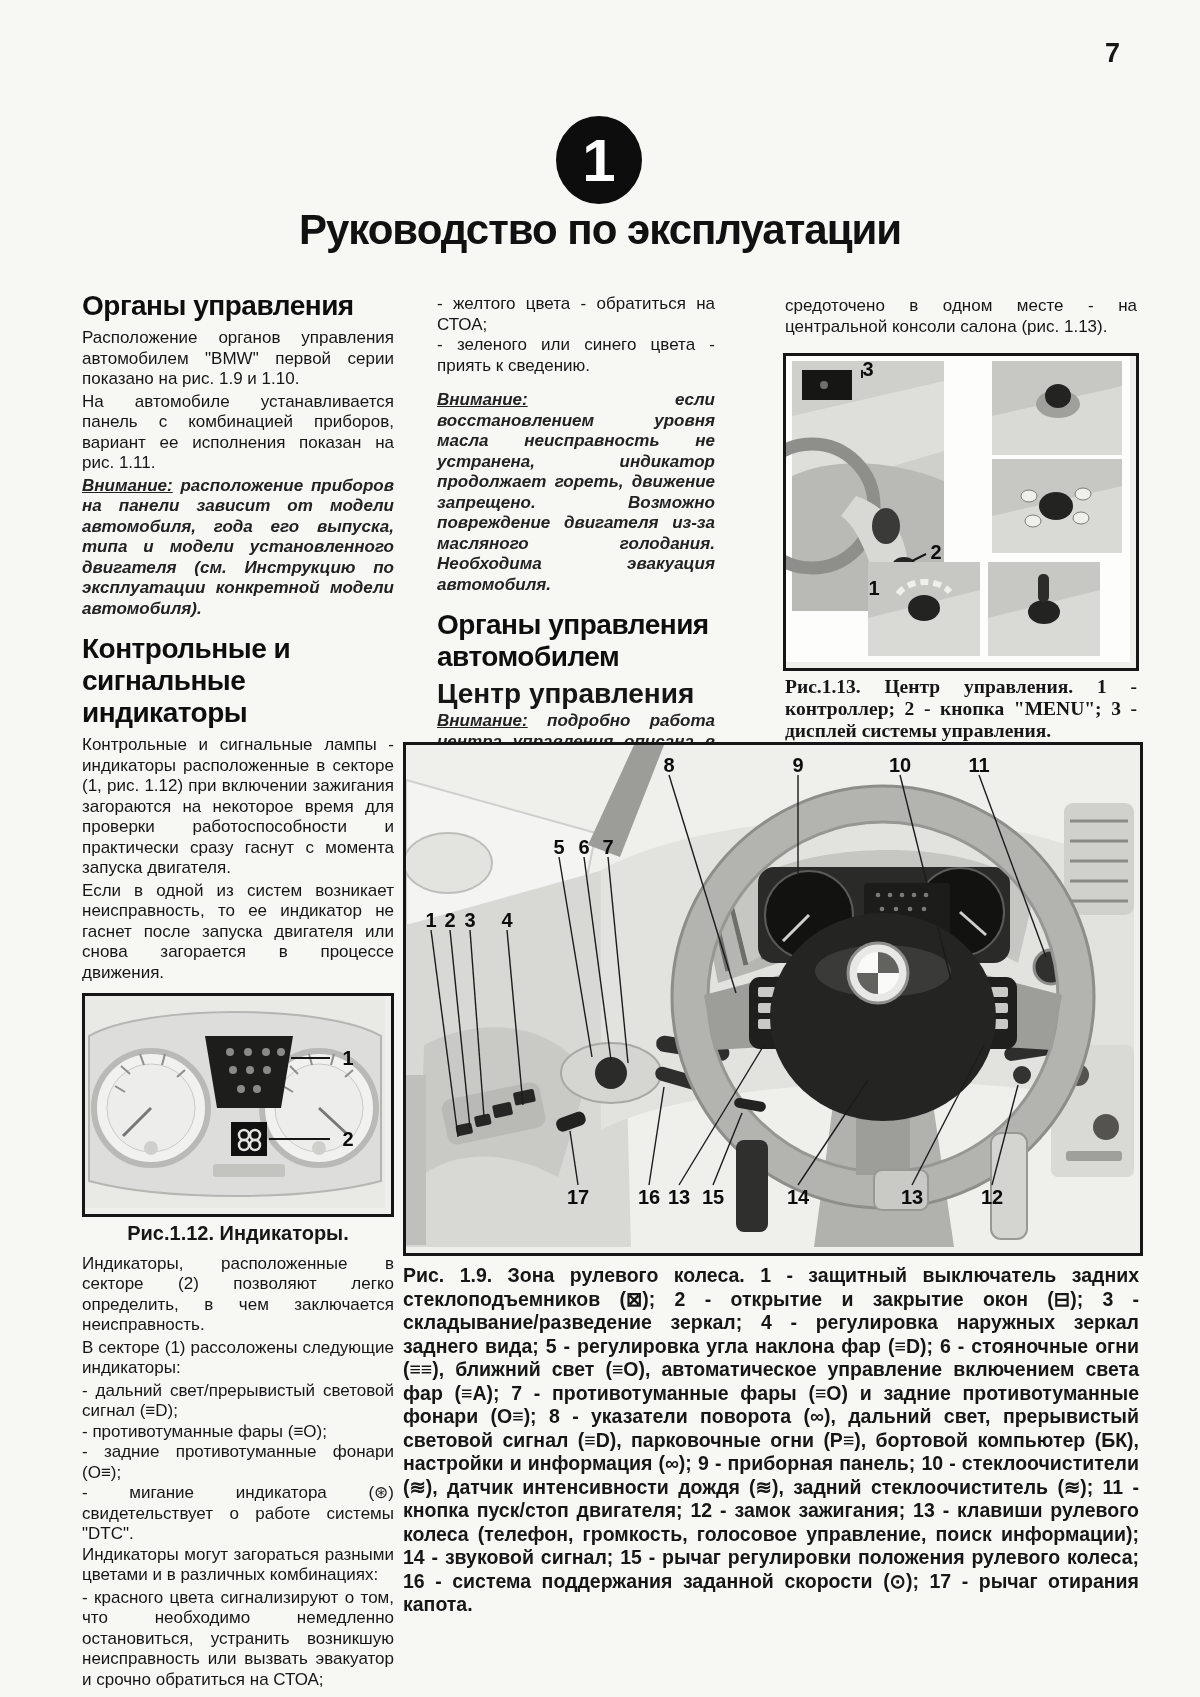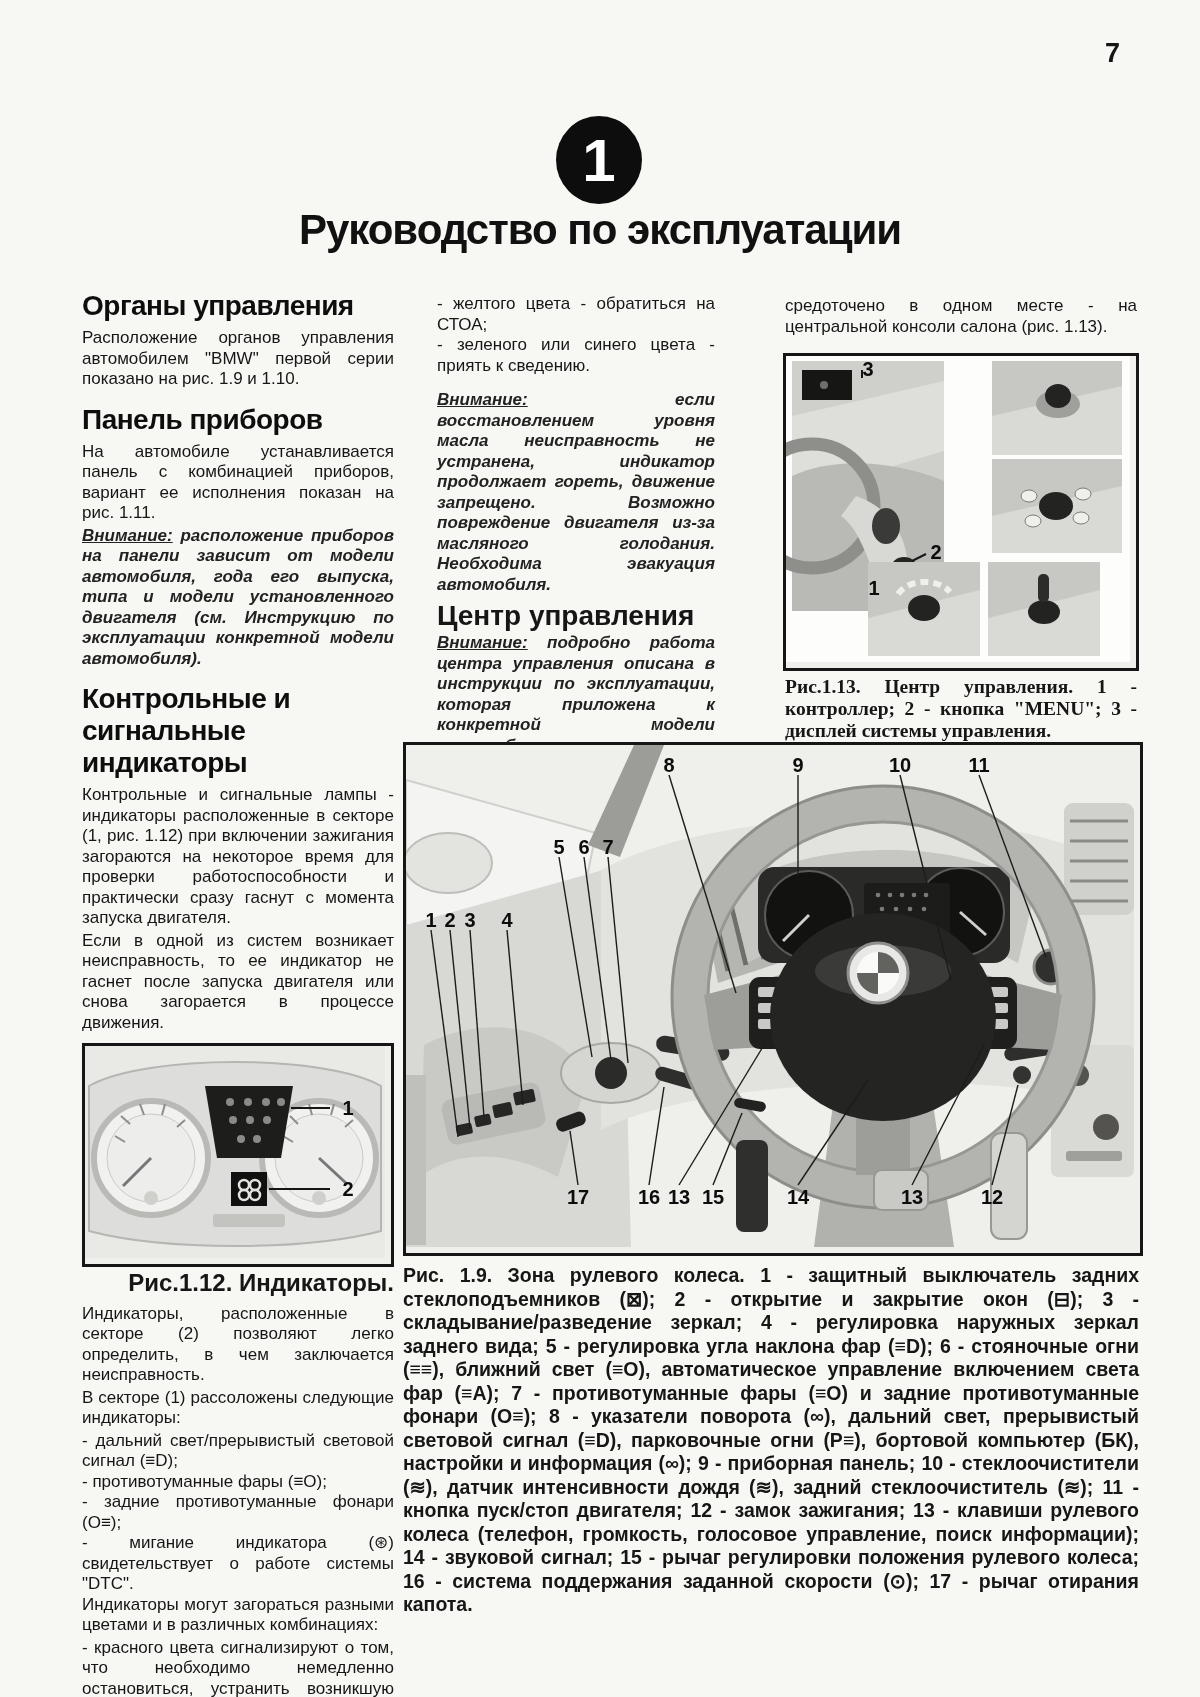--- a/index.html
+++ b/index.html
@@ -25,21 +25,21 @@
   .col-right{left:785px;top:296px;width:352px;}
   h2{font-size:28px;line-height:32px;letter-spacing:-0.5px;margin:14px 0 6px 0;color:#0e0e0e;text-align:left;}
   h3{font-size:28px;line-height:26px;margin:8px 0 4px 0;text-align:left;}
   p{margin:0 0 2px 0;}
   p.li{margin:0;}
   .note{font-style:italic;font-weight:bold;color:#222;}
   .note .nlab{text-decoration:underline;}
   figure{margin:0;}
   .figbox{background:#efefec;border:3px solid #161616;position:relative;overflow:hidden;}
   .fig12{width:306px;height:218px;margin:10px 0 6px 0;}
-  .figcap{font-size:24px;font-weight:bold;margin:4px 0 10px 0;text-align:right;}
+  .figcap{font-size:20px;font-weight:bold;margin:4px 0 10px 0;text-align:center;}
   .fig13{position:absolute;left:783px;top:353px;width:350px;height:312px;}
   .fig13cap{position:absolute;left:785px;top:676px;width:352px;font-size:19.5px;line-height:22px;font-weight:bold;text-align:justify;margin:0;font-family:Liberation Serif, serif;}
   .fig19{position:absolute;left:403px;top:742px;width:734px;height:508px;}
   .fig19cap{
     position:absolute;left:403px;top:1264px;width:736px;margin:0;
     font-size:19.5px;line-height:23.5px;font-weight:bold;text-align:justify;
   }
   .co{
     position:absolute;transform:translate(-50%,-50%);
     font-weight:bold;color:#0c0c0c;font-size:20px;line-height:20px;
@@ -52,21 +52,20 @@
 
 <div class="pageno">7</div>
 <div class="badge">
   <span>1</span>
 </div>
 <h1 class="title">Руководство по эксплуатации</h1>
 
 <div class="col col-left">
   <h2 style="margin-top:4px">Органы управления</h2>
   <p>Расположение органов управления автомобилем "BMW" первой серии показано на рис. 1.9 и 1.10.</p>
-  <h2>Панель приборов</h2>
   <p>На автомобиле устанавливается панель с комбинацией приборов, вариант ее исполнения показан на рис. 1.11.</p>
   <p class="note"><span class="nlab">Внимание:</span><span> расположение приборов на панели зависит от модели автомобиля, года его выпуска, типа и модели установленного двигателя (см. Инструкцию по эксплуатации конкретной модели автомобиля).</span></p>
   <h2>Контрольные и сигнальные индикаторы</h2>
   <p>Контрольные и сигнальные лампы - индикаторы расположенные в секторе (1, рис. 1.12) при включении зажигания загораются на некоторое время для проверки работоспособности и практически сразу гаснут с момента запуска двигателя.</p>
   <p>Если в одной из систем возникает неисправность, то ее индикатор не гаснет после запуска двигателя или снова загорается в процессе движения.</p>
 
   <figure class="fig12 figbox">
     <svg width="300" height="212" viewBox="0 0 300 212">
       <rect x="0" y="0" width="300" height="212" fill="#e9e9e6"></rect>
       <path d="M4,40 C60,8 240,8 296,40 L296,185 C220,205 80,205 4,185 Z" fill="#dddddb" stroke="#b5b5b2" stroke-width="2"></path>
@@ -128,20 +127,21 @@
   <p class="li">- мигание индикатора (⊛) свидетельствует о работе системы "DTC".</p>
   <p>Индикаторы могут загораться разными цветами и в различных комбинациях:</p>
   <p class="li">- красного цвета сигнализируют о том, что необходимо немедленно остановиться, устранить возникшую неисправность или вызвать эвакуатор и срочно обратиться на СТОА;</p>
 
 </div>
 
 <div class="col col-mid">
   <p class="li">- желтого цвета - обратиться на СТОА;</p>
   <p class="li">- зеленого или синего цвета - приять к сведению.</p>
   <p class="note" style="margin-top:14px"><span class="nlab">Внимание:</span><span> если восстановлением уровня масла неисправность не устранена, индикатор продолжает гореть, движение запрещено. Возможно повреждение двигателя из-за масляного голодания. Необходима эвакуация автомобиля.</span></p>
+  <h2>Органы управления автомобилем</h2>
   <h3>Центр управления</h3>
   <p class="note"><span class="nlab">Внимание:</span><span> подробно работа центра управления описана в инструкции по эксплуатации, которая приложена к конкретной модели автомобиля.</span></p>
   <p>Центр управления объединяет в себе функции многих систем и их переключений между собой. Все управление со-</p>
 </div>
 
 <div class="col col-right">
   <p>средоточено в одном месте - на центральной консоли салона (рис. 1.13).</p>
 </div>
 
 <figure class="fig13 figbox">

